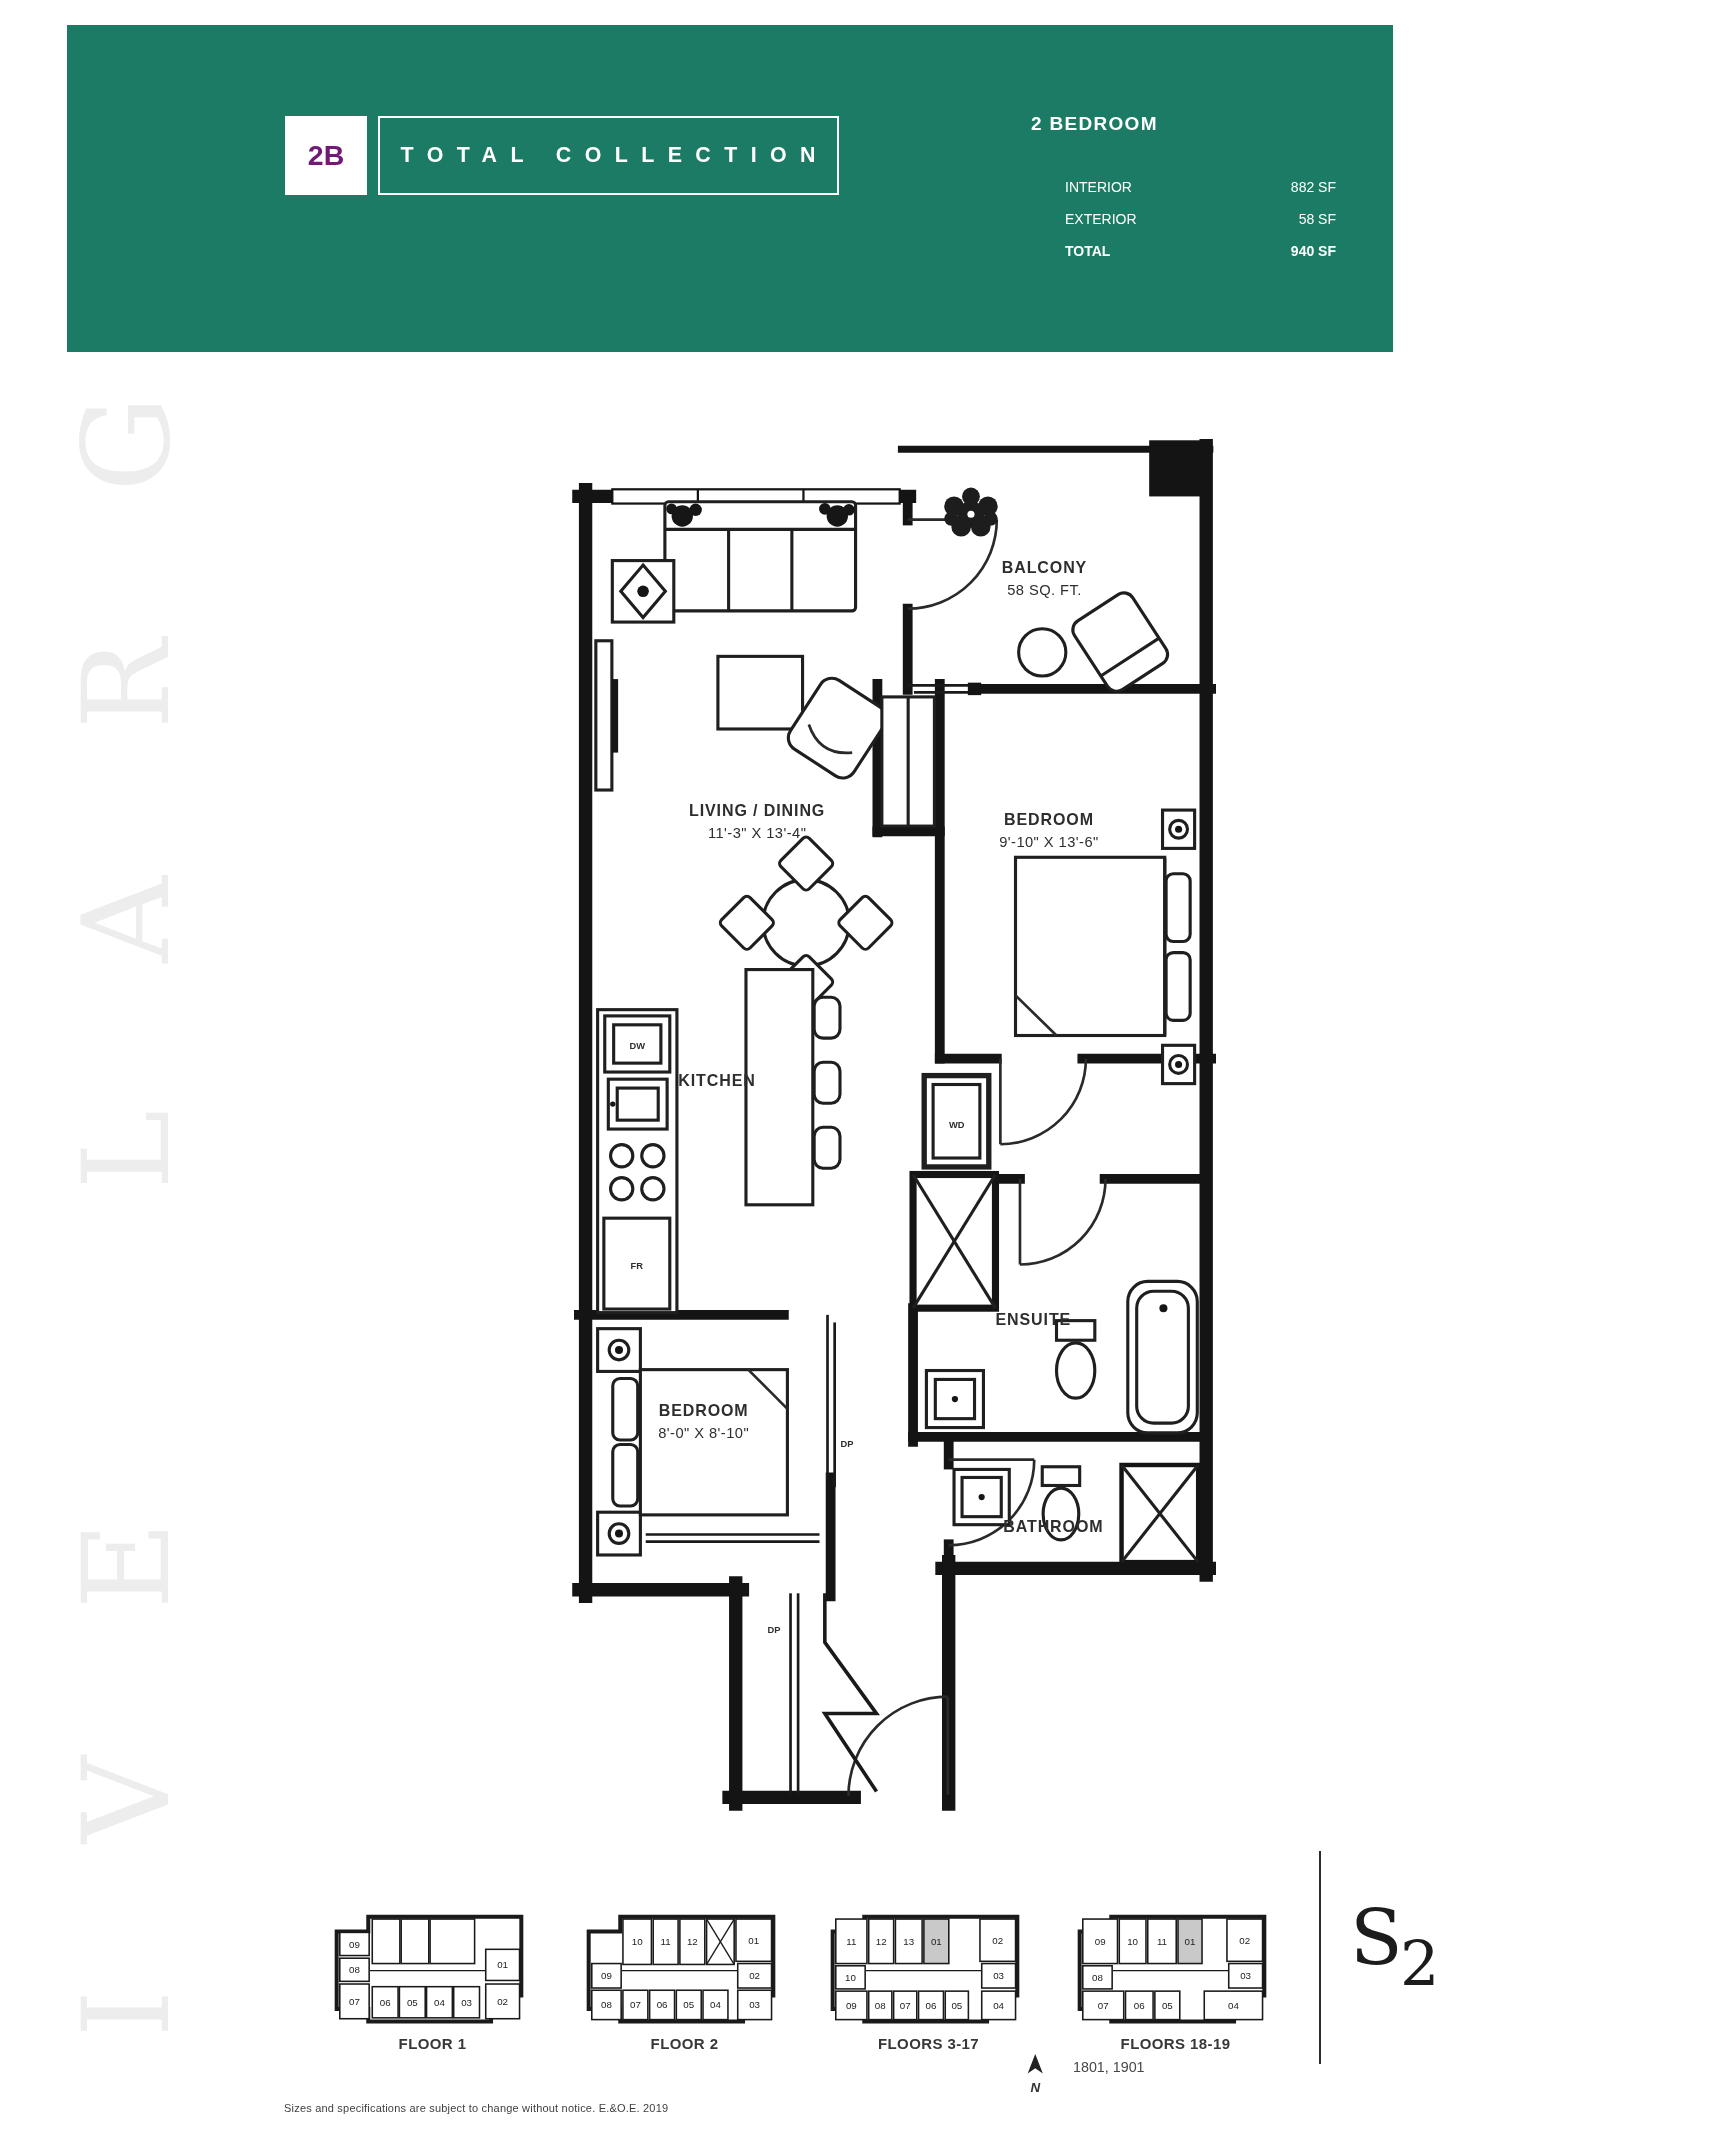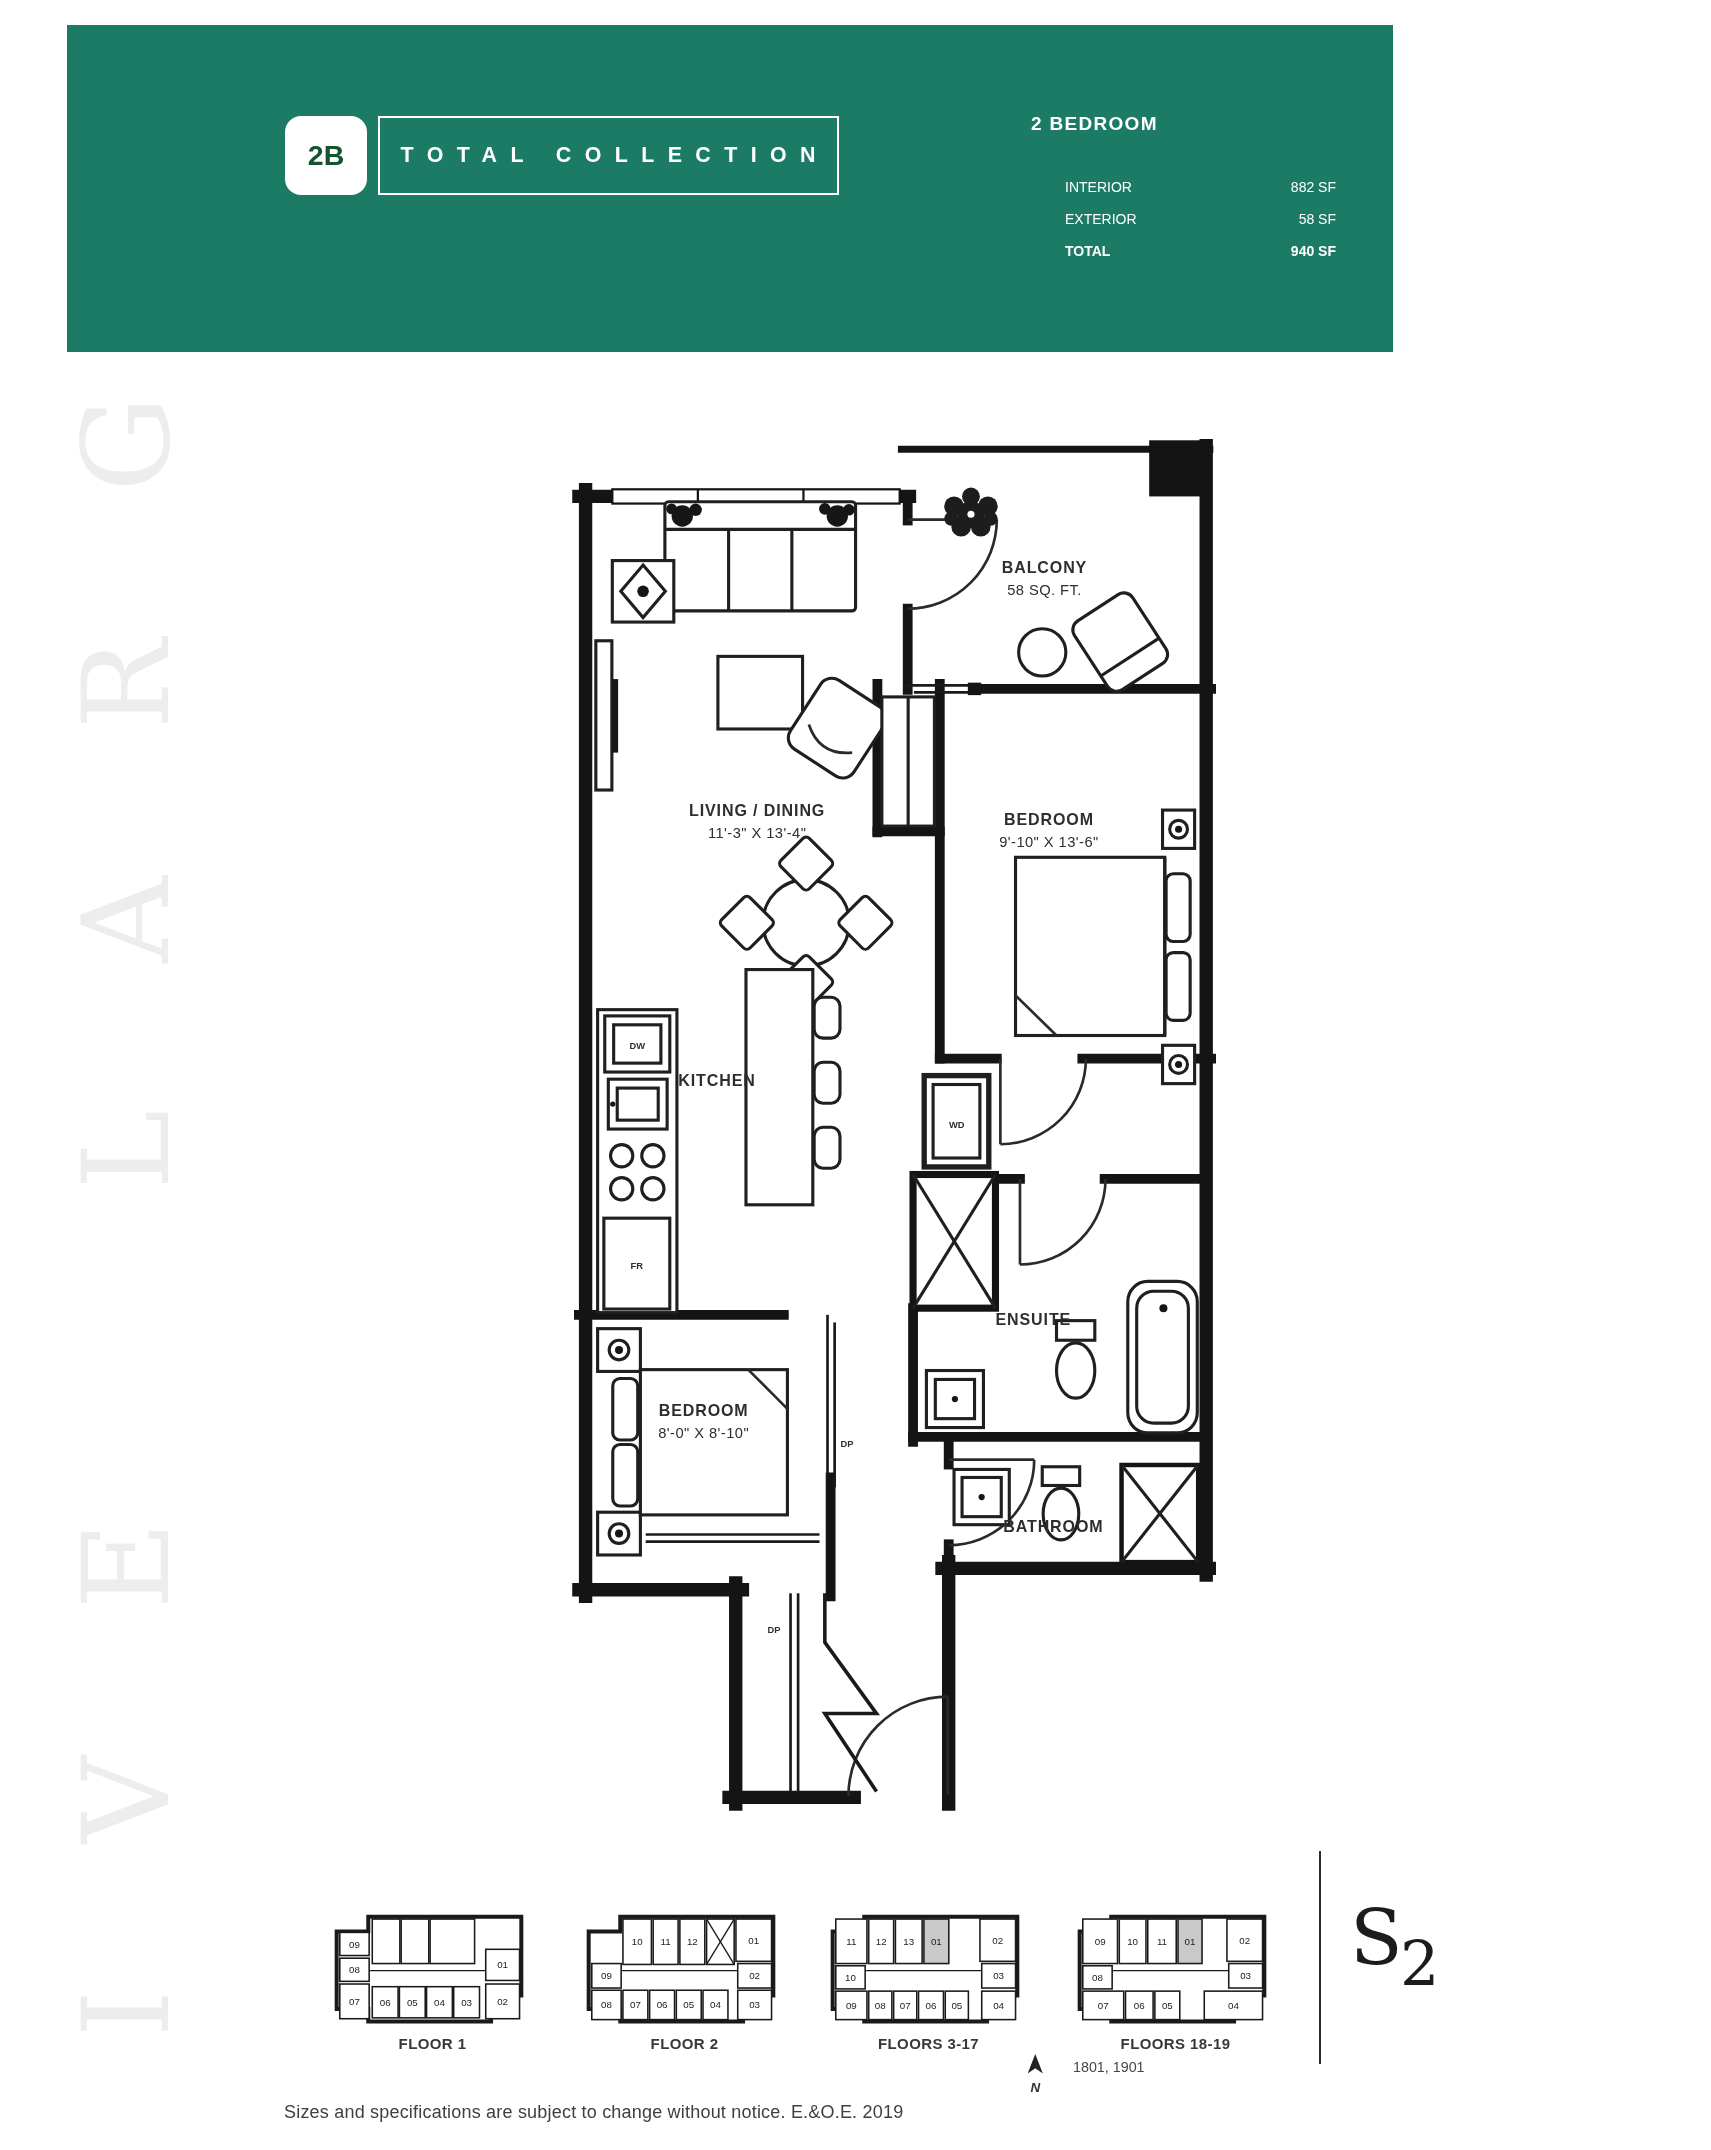--- a/index.html
+++ b/index.html
@@ -42,31 +42,31 @@
   .kp-title{margin-top:7.1px;font-size:15px;font-weight:700;color:#383838;letter-spacing:0.4px;text-align:center;}
   .kp-sub{font-size:14.3px;color:#474747;line-height:20px;margin-top:5.3px;}
   .north{position:absolute;left:695px;top:143px;text-align:center;}
   .north .n-label{font-size:13.4px;font-weight:600;color:#333;font-style:italic;}
 
   .divider{position:absolute;left:1319px;top:1851px;width:2.2px;height:213px;background:#2b2b2b;z-index:3;}
   .logo{position:absolute;left:1350px;top:1893px;font-family:"DejaVu Serif",serif;color:#1c1c1c;z-index:3;}
   .logo-main{font-size:77px;}
   .logo-sub{font-size:62px;position:relative;top:20.5px;left:-2.7px;}
 
-  .disclaimer{position:absolute;left:284px;top:2102px;font-size:18px;color:#3f3f3f;letter-spacing:0.2px;z-index:3;}
+  .disclaimer{position:absolute;left:284px;top:2102px;font-size:11px;color:#3f3f3f;letter-spacing:0.2px;z-index:3;}
 </style>
 </head>
 <body>
 
 <div class="page">
 
   <div class="watermark" style="color: rgb(237, 237, 237);">LIVE LARGE</div>
 
   <div class="header" id="header" style="background: rgb(27, 123, 100);">
-    <div class="badge" id="badge" style="color: #14532d; border-radius: 16px;">2B</div>
+    <div class="badge" id="badge" style="color: #701a75;">2B</div>
     <div class="collection">TOTAL COLLECTION</div>
     <div class="type-label">2 BEDROOM</div>
     <div class="stats">
       <div class="row">
         <span>INTERIOR</span>
         <span>882 SF</span>
       </div>
       <div class="row">
         <span>EXTERIOR</span>
         <span>58 SF</span>

